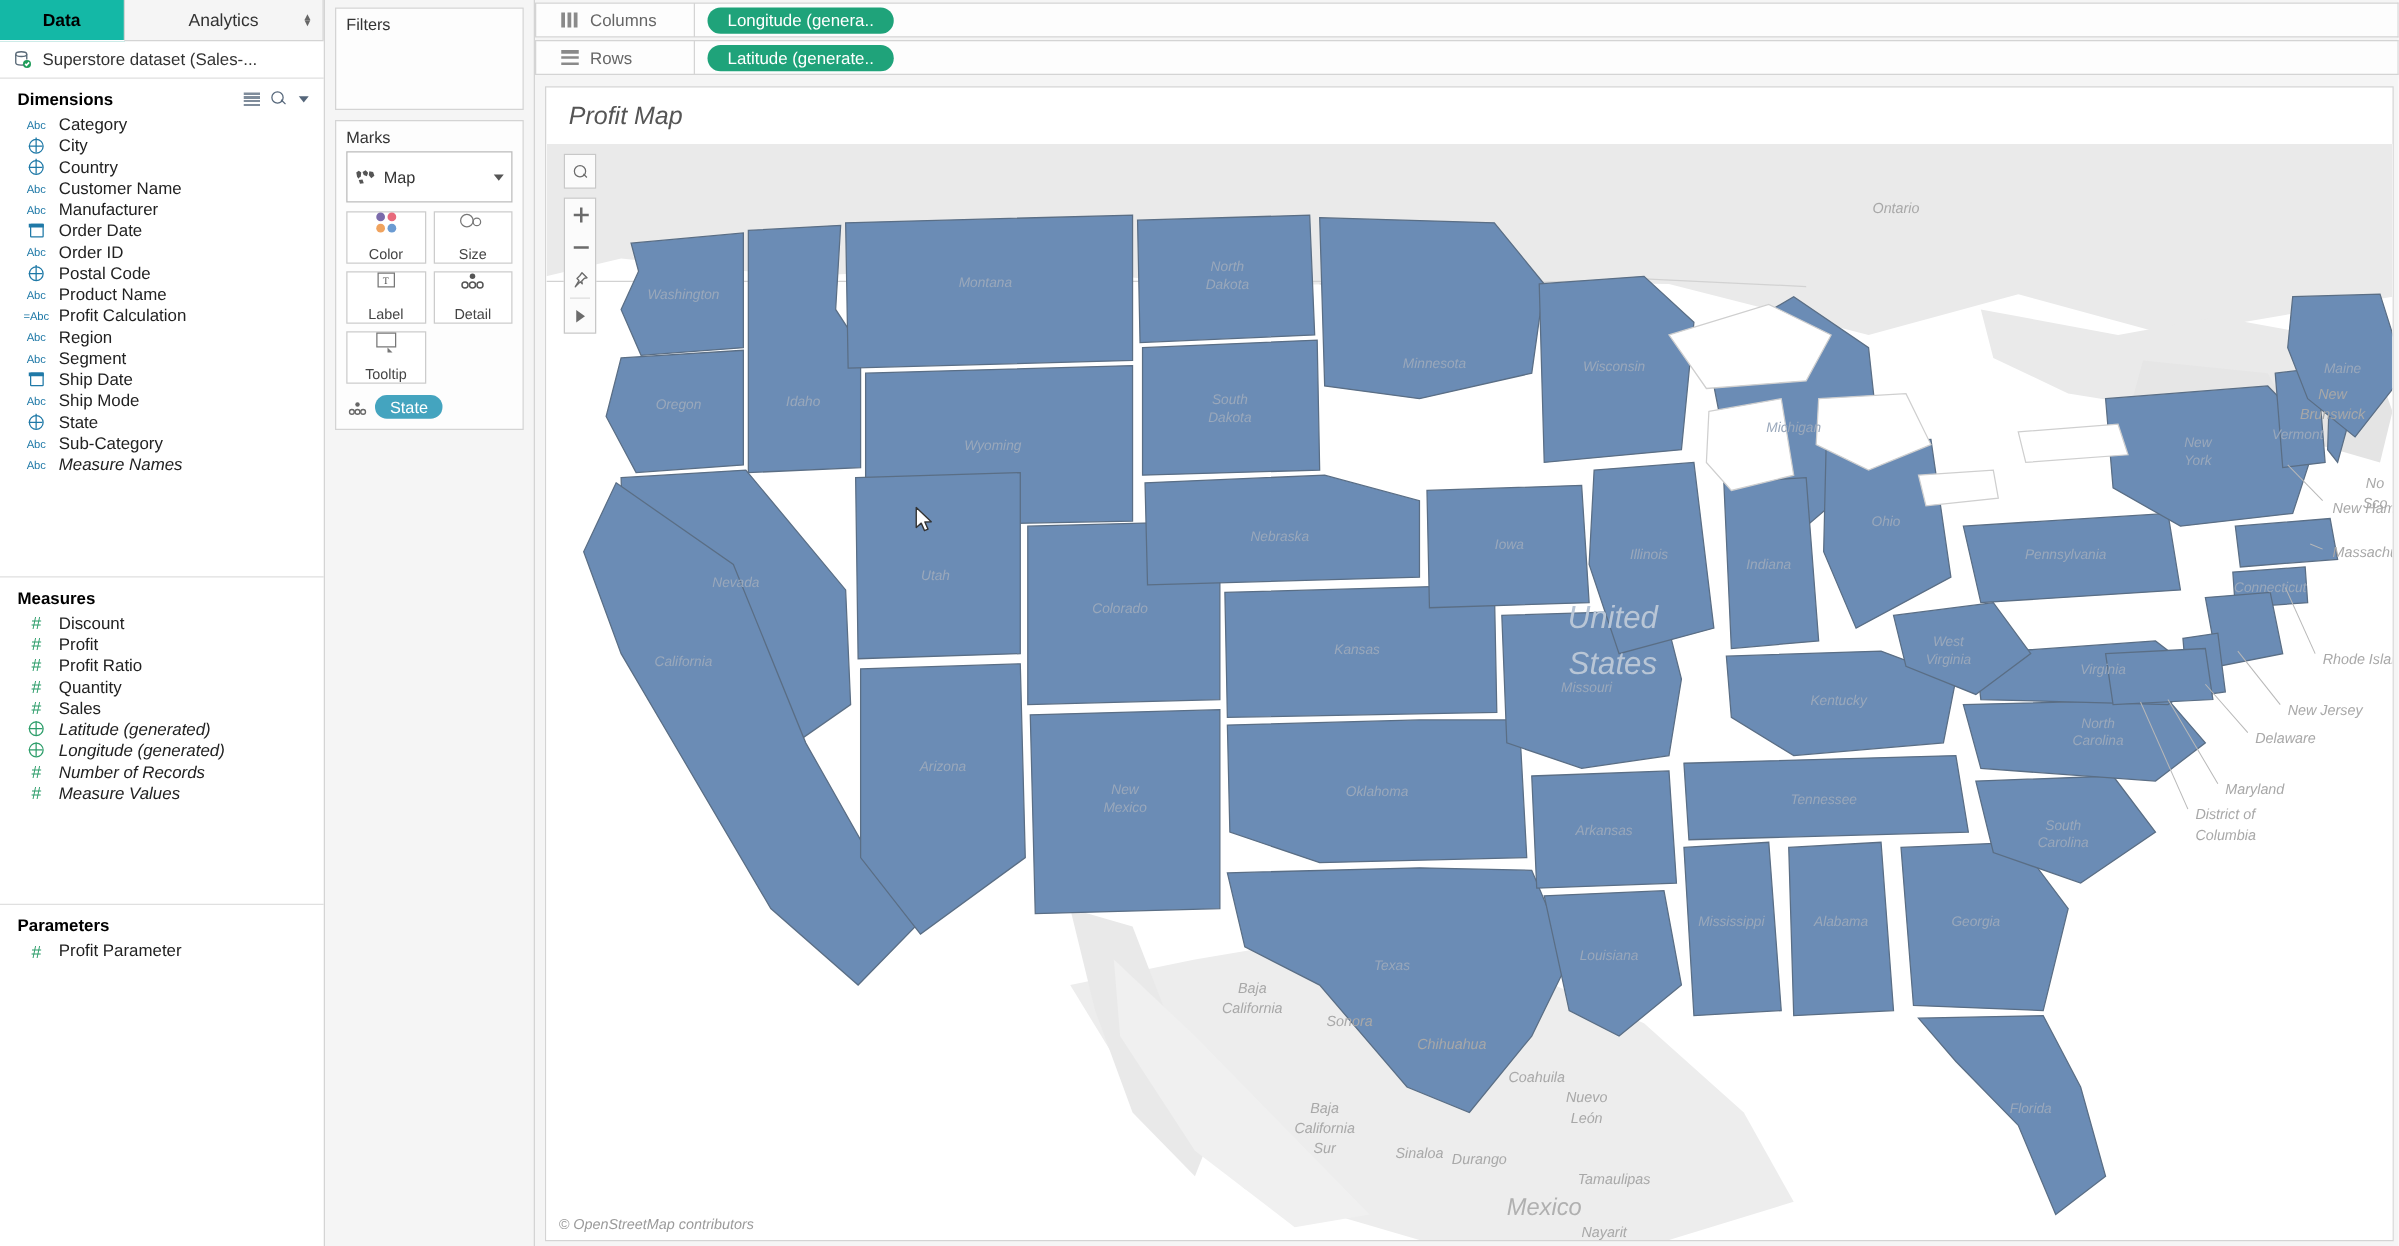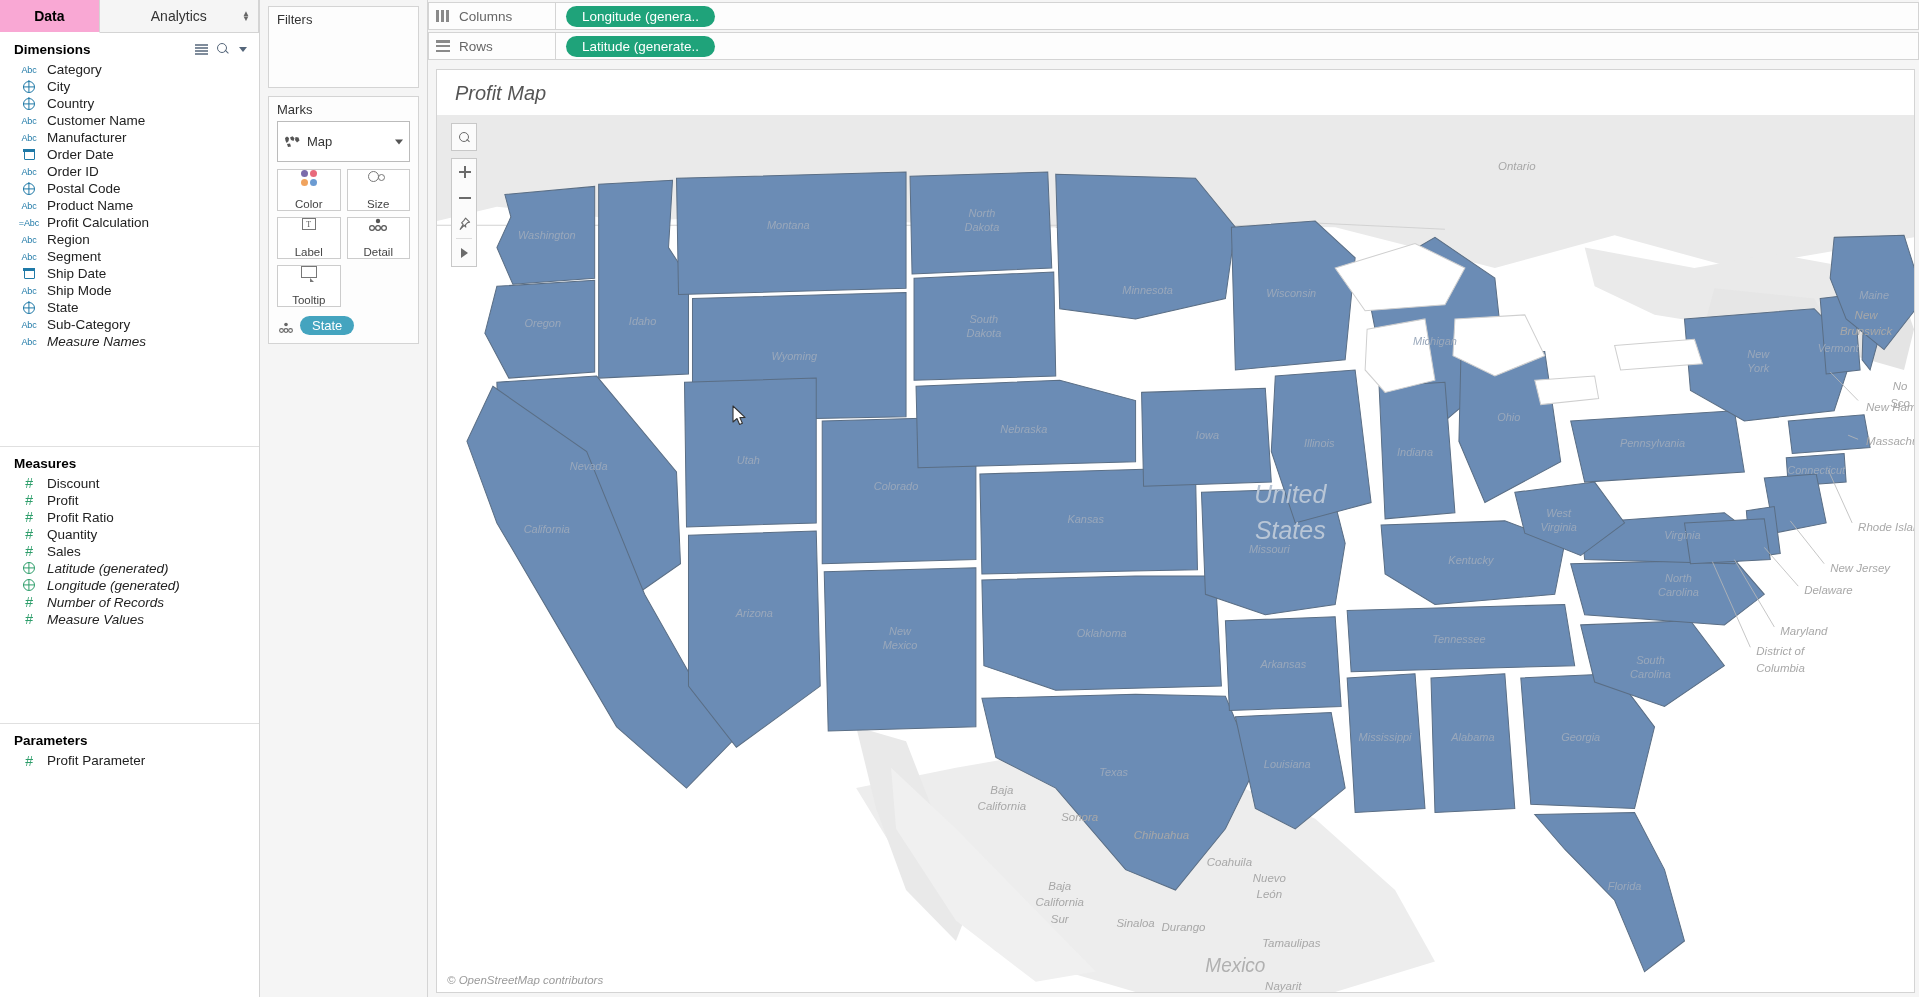--- a/index.html
+++ b/index.html
@@ -21,21 +21,21 @@
     display: flex; flex-direction: column;
     flex: 0 0 260px;
     position: relative;
   }
   .pane-tabs { display: flex; height: 33px; border-bottom: 1px solid #d4d4d4; }
   .pane-tab {
     display: flex; align-items: center; justify-content: center;
     font-size: 14px; color: #333; cursor: pointer;
     border-right: 1px solid #d4d4d4;
   }
-  .pane-tab.data { width: 100px; font-weight: bold; background: #f9a8d4;
+  .pane-tab.data { width: 100px; font-weight: bold; background: #14b8a6;
     border-bottom: 1px solid #fff; margin-bottom: -1px; color: #000; }
   .pane-tab.analytics { width: 160px; background: #f5f5f5; color: #333; position: relative; text-align: right; }
   .tab-spin {
     position: absolute; right: 8px; top: 50%; transform: translateY(-50%);
     display: flex; flex-direction: column; line-height: 5px; font-size: 8px; color: #666;
   }
   .ds-row {
     height: 30px; display: flex; align-items: center; gap: 8px;
     padding: 0 10px; border-bottom: 1px solid #e0e0e0;
     font-size: 13.5px; color: #333; cursor: pointer;
@@ -179,21 +179,21 @@
   
   .sheet { flex: 1 1 auto; height: 997px; display: flex; flex-direction: column;
            background: #f5f5f5; min-width: 0; }
   .shelf-rows { background: #f5f5f5; padding: 2px 0 1px 0; }
   .shelf {
     display: flex; align-items: center; height: 28px; margin-bottom: 2px;
   }
   .shelf-label {
     width: 128px; flex: 0 0 128px; height: 28px; background: #fdfdfd;
     border: 1px solid #d4d4d4; display: flex; align-items: center; gap: 9px;
-    padding-left: 7px; font-size: 13.5px; color: #666;
+    padding-left: 20px; font-size: 13.5px; color: #666;
   }
   .shelf-well {
     flex: 1 1 auto; height: 28px; background: #fdfdfd; border: 1px solid #d4d4d4;
     border-left: none; display: flex; align-items: center; padding-left: 10px;
   }
   .cols-glyph { width: 14px; height: 12px; display: flex; gap: 2px; }
   .cols-glyph i { width: 3px; height: 12px; background: #8a8a8a; display: block; }
   .rows-glyph { width: 14px; height: 12px; display: flex; flex-direction: column;
                 justify-content: space-between; }
   .rows-glyph i { height: 2.5px; background: #8a8a8a; display: block; width: 100%; }
@@ -271,20 +271,32 @@
       </div>
       <div class="pane-tab analytics">
         <span>Analytics</span>
         <span class="tab-spin">
           <span>▲</span>
             <span>▼</span>
         </span>
       </div>
     </div>
 
+    <div class="ds-row">
+      <span class="ds-icon">
+        <svg viewBox="0 0 16 16" width="16" height="16">
+          <ellipse cx="7" cy="3.3" rx="4.4" ry="1.9" fill="none" stroke="#5a6a78" stroke-width="1.1"></ellipse>
+          <path d="M2.6 3.3 V10.2 C2.6 11.3 4.6 12.1 7 12.1 C8.2 12.1 9.3 11.9 10.1 11.6" fill="none" stroke="#5a6a78" stroke-width="1.1"></path>
+          <path d="M11.4 3.3 V7.6" fill="none" stroke="#5a6a78" stroke-width="1.1"></path>
+          <circle cx="11.6" cy="11.1" r="3.2" fill="#1f9d5a"></circle>
+          <path d="M10.1 11.1 l1.1 1.1 l2.1 -2.3" fill="none" stroke="#fff" stroke-width="1.3"></path>
+        </svg>
+      </span>
+      <span>Superstore dataset (Sales-...</span>
+    </div>
 
     <div class="section-head">
       <span>Dimensions</span>
       <span class="section-head-tools">
         <span class="grid-icon"></span>
         <span class="mini-search"></span>
         <span class="caret-down"></span>
       </span>
     </div>
 

